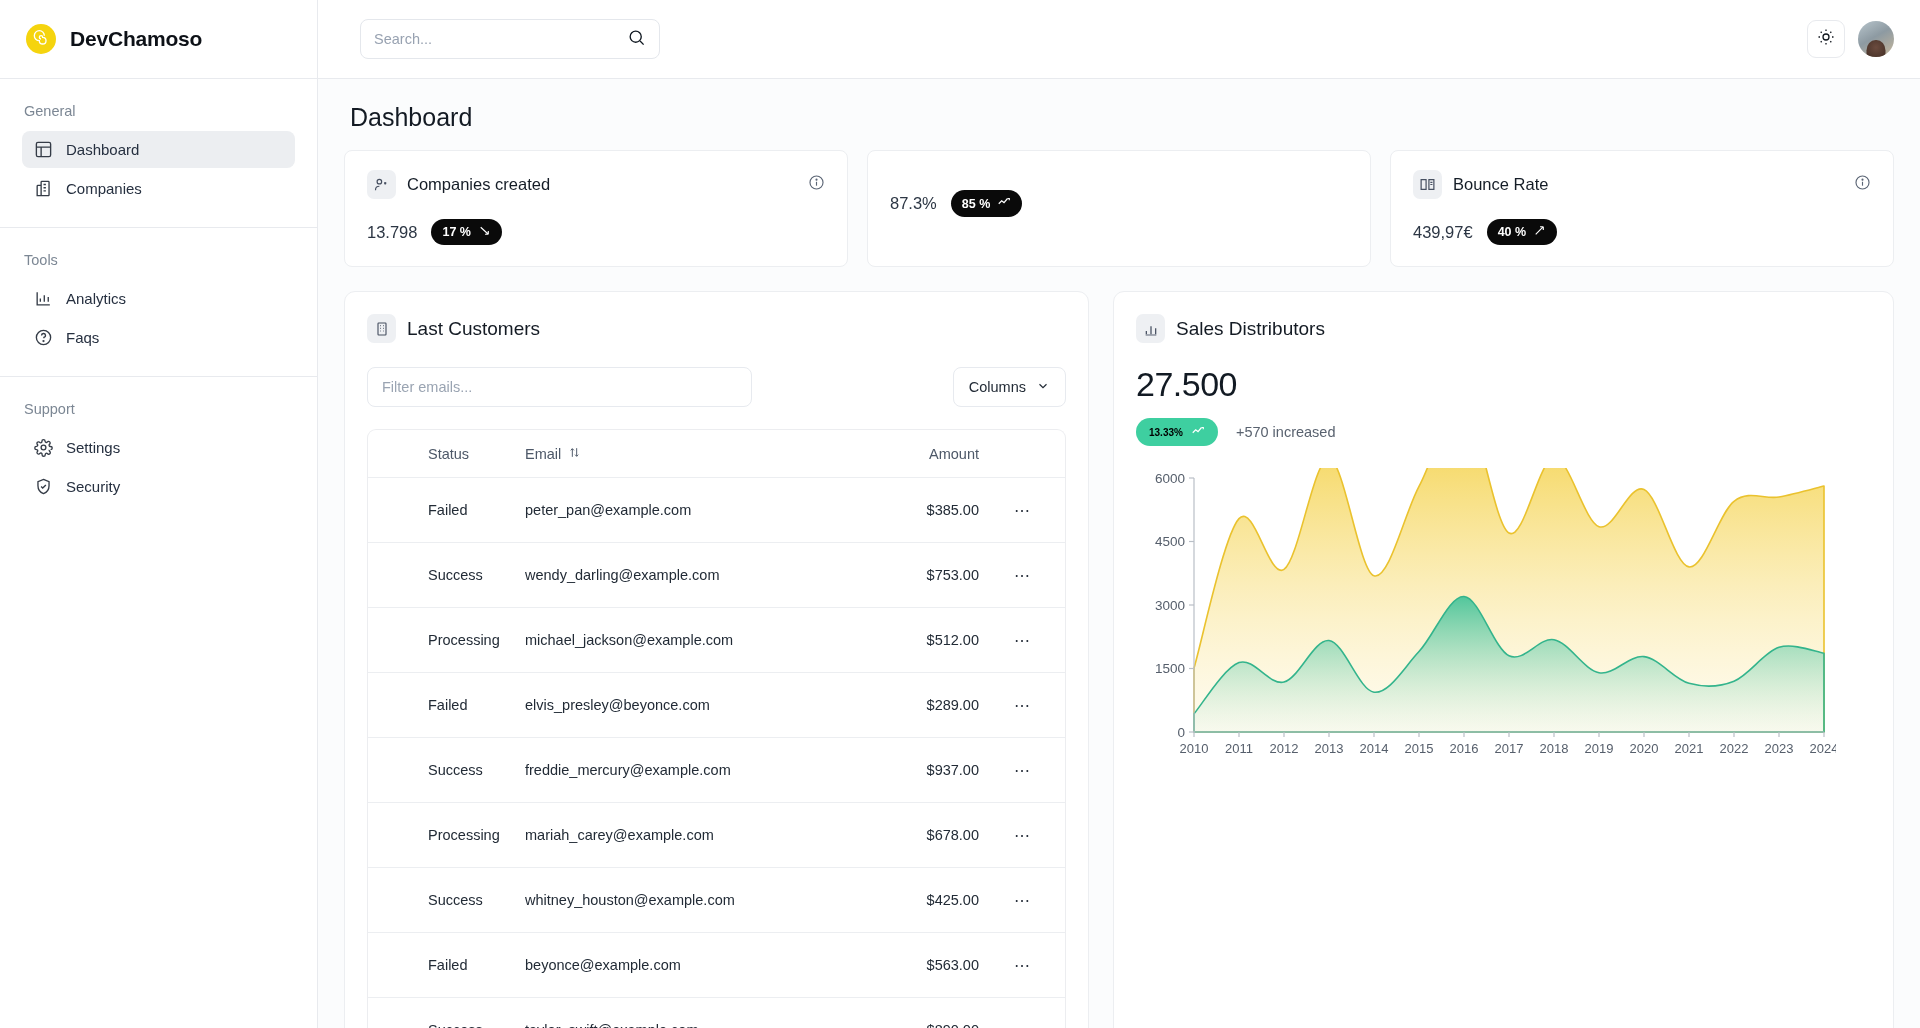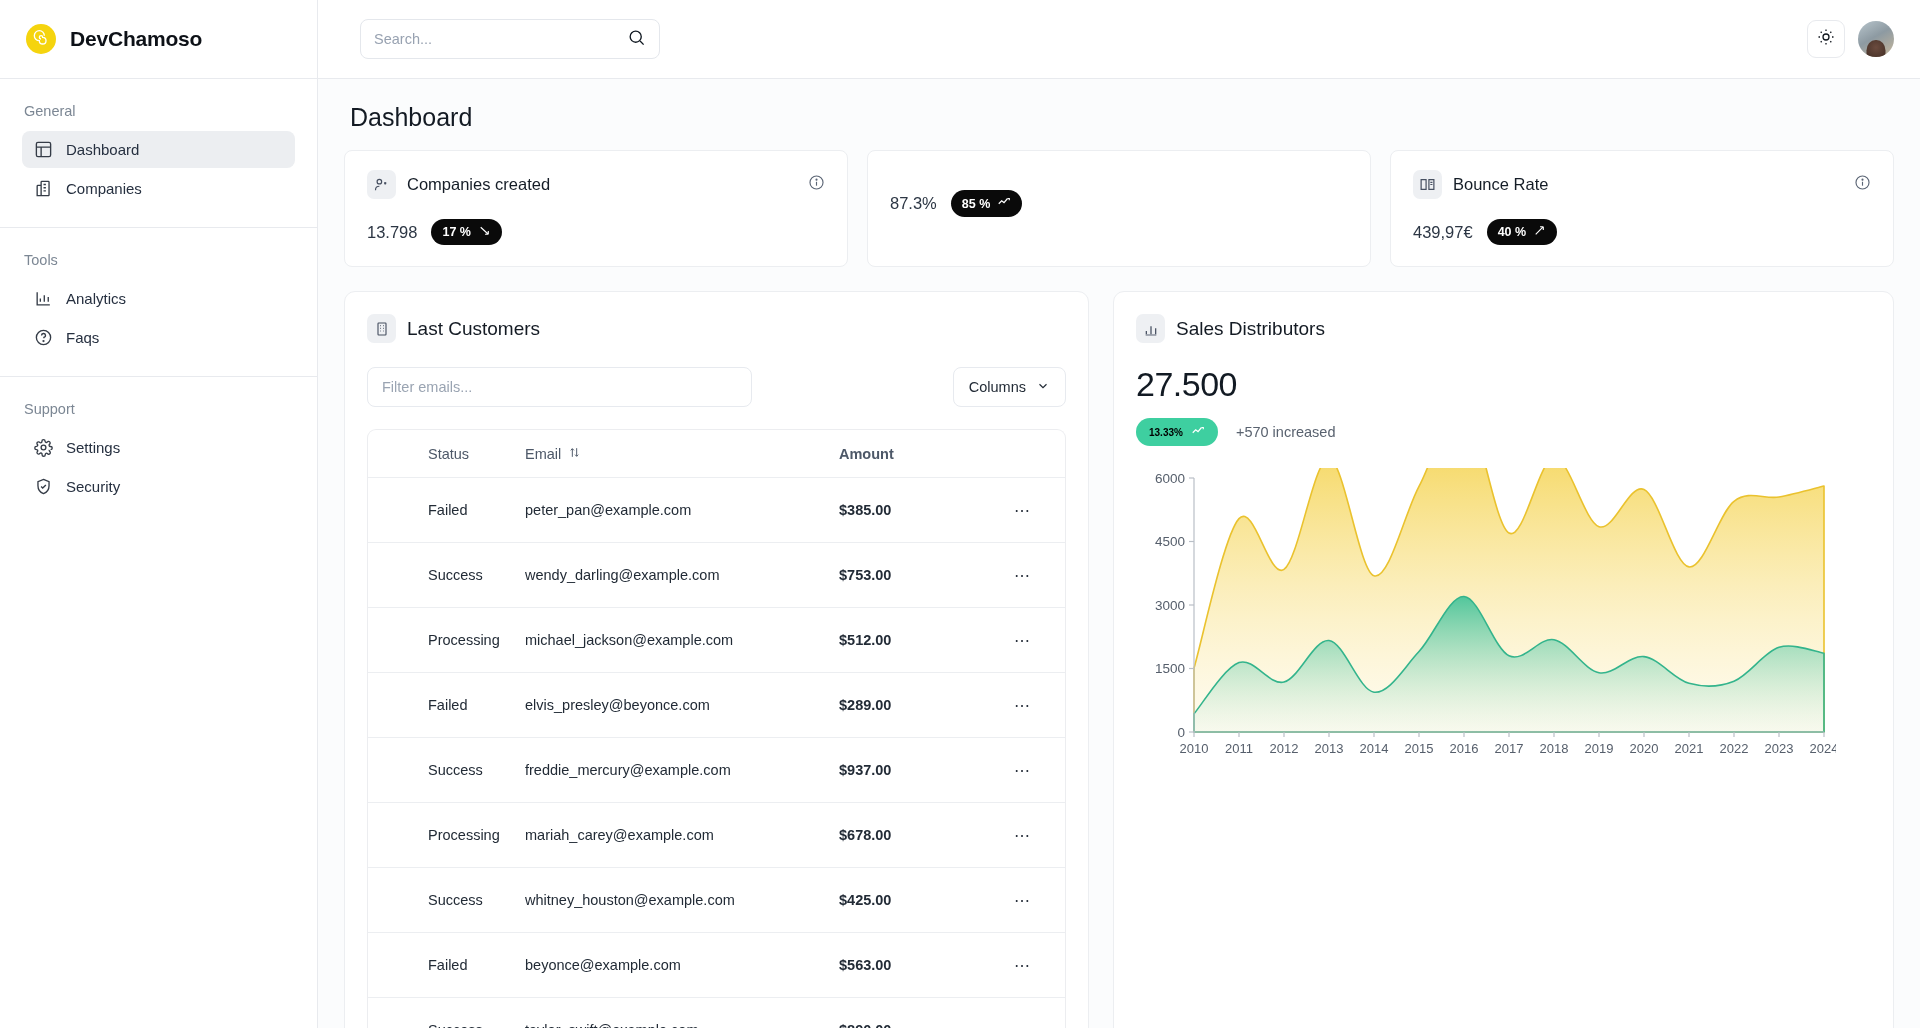--- a/index.html
+++ b/index.html
@@ -131,21 +131,21 @@
   }
 
   .tbl { width: 100%; margin-top: 22px; border: 1px solid #ecedf0; border-radius: 9px 9px 0 0; border-bottom: none; }
   .tr { display: flex; align-items: center; border-bottom: 1px solid #eceef1; }
   .tr.head { height: 48px; }
   .tr.row { height: 65px; }
   .th { font-size: 14.5px; color: #4d5868; display: flex; align-items: center; gap: 7px; }
   .td { font-size: 14.5px; color: #222b36; }
   .c-status { width: 140px; padding-left: 60px; }
   .c-email { flex: 1; padding-left: 17px; }
-  .c-amount { width: 140px; text-align: left; font-weight: bold; }
+  .c-amount { width: 140px; text-align: right; }
   .c-act { width: 86px; display: flex; justify-content: center; color: #2a323e; cursor: pointer; }
 
   
   .sales-value { font-size: 34px; color: #121a23; margin-top: 22px; letter-spacing: -0.5px; }
   .sales-meta { display: flex; align-items: center; gap: 18px; margin-top: 14px; }
   .badge-green {
     background: #3ecfa0; color: #000000; border-radius: 999px; padding: 6px 13px;
     font-size: 10px; font-weight: bold; display: flex; align-items: center; gap: 8px;
   }
   .sales-sub { font-size: 14.5px; color: #59626f; }

